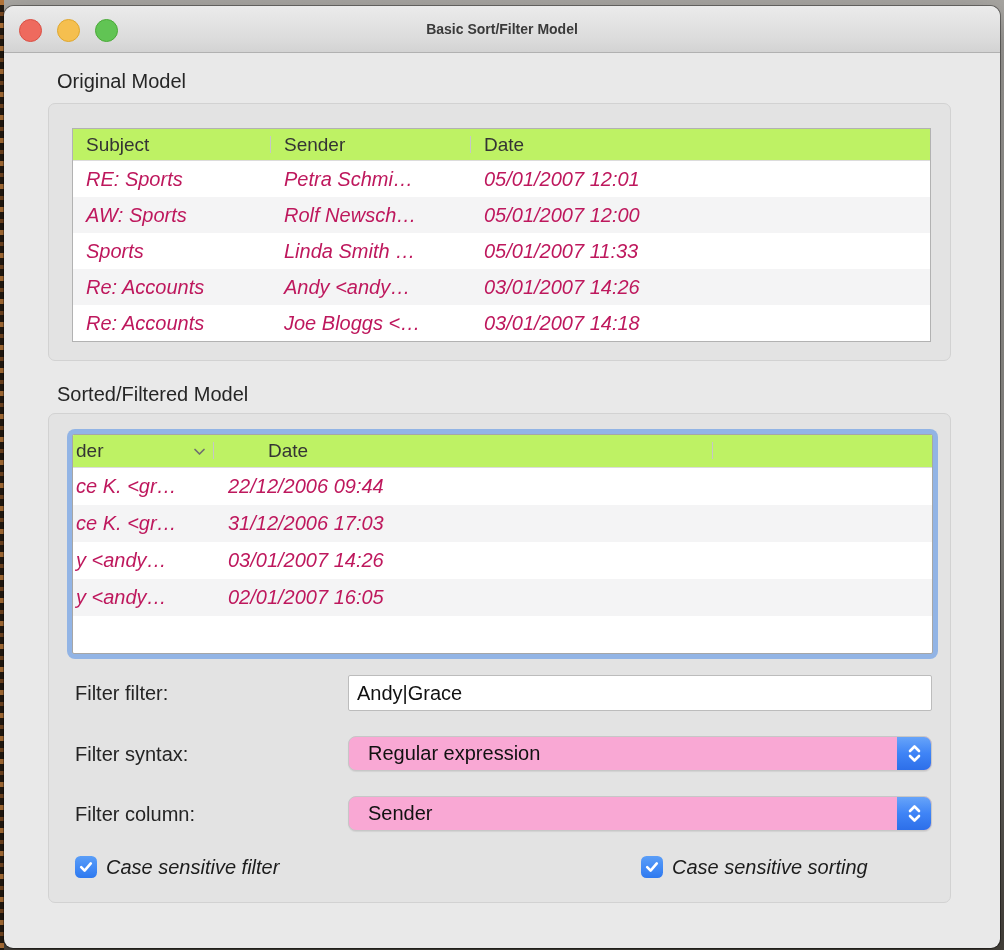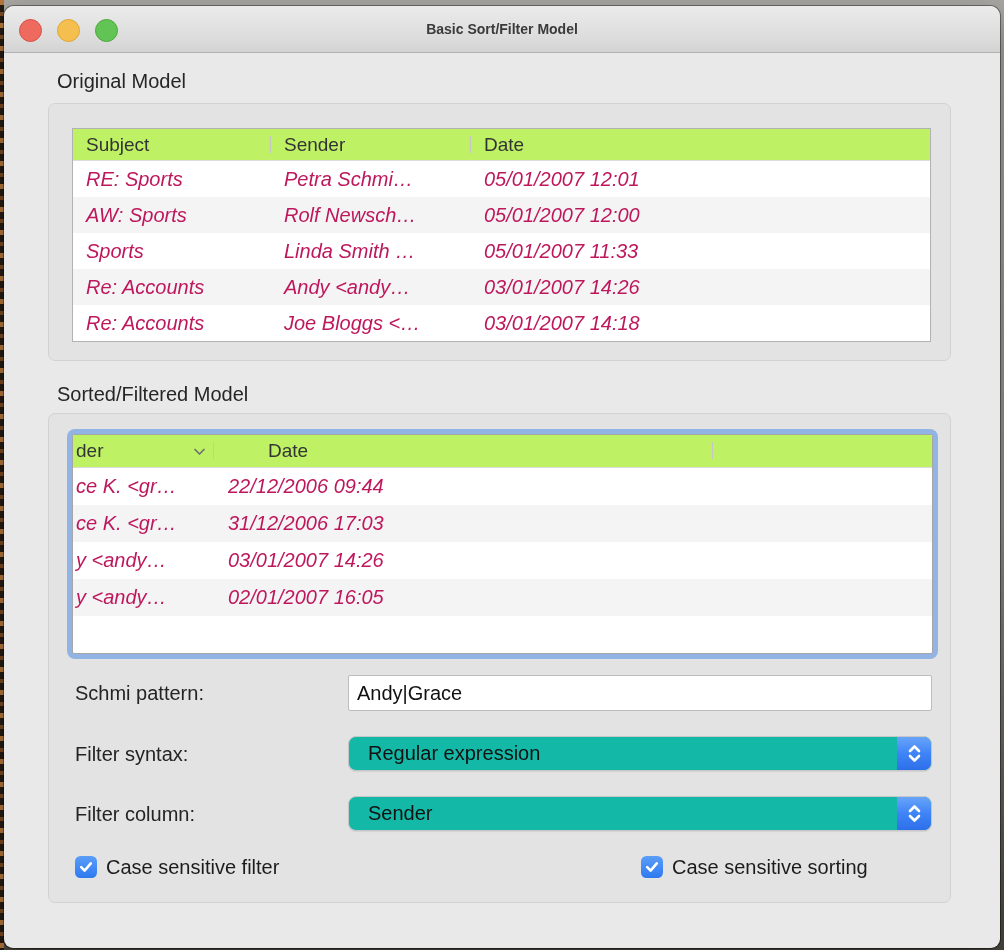--- a/index.html
+++ b/index.html
@@ -75,34 +75,34 @@
   
   .formlabel{position:absolute;left:71px;font-size:20px;color:#242424;line-height:24px;}
   #fp-label{top:675px;} #fs-label{top:736px;} #fc-label{top:796px;}
   .textinput{
     position:absolute;left:344px;top:669px;width:584px;height:36px;box-sizing:border-box;
     border:1px solid #bcbcbc;border-radius:2px;background:#ffffff;
     font-family:inherit;font-size:20px;color:#111;padding:0 8px;outline:none;
   }
   .combo{
     position:absolute;left:344px;width:584px;height:35px;box-sizing:border-box;
-    background:#14b8a6;border:1px solid #c7c7c7;border-radius:8px;
+    background:#f9a8d4;border:1px solid #c7c7c7;border-radius:8px;
     box-shadow:0 1px 1px rgba(0,0,0,.08);
   }
   #combo-syntax{top:730px;} #combo-column{top:790px;}
   .combo .value{font-size:20px;color:#111;line-height:33px;padding-left:19px;
     white-space:nowrap;overflow:hidden;}
   .combo .cap{
     position:absolute;right:0;top:0;width:34px;height:100%;box-sizing:border-box;
     border-radius:0 7px 7px 0;
     background:linear-gradient(180deg,#67a4f9 0%,#3f84f6 50%,#2d6fe9 100%);
     display:flex;align-items:center;justify-content:center;
   }
   
-  .checkrow-item{position:absolute;top:850px;display:flex;align-items:center;}
+  .checkrow-item{position:absolute;top:850px;display:flex;align-items:center;font-style:italic;}
   #cb-filter-wrap{left:71px;} #cb-sorting-wrap{left:637px;}
   .checkbox{
     width:22px;height:22px;border-radius:5.5px;box-sizing:border-box;
     background:#ffffff;border:1px solid #b5b5b5;position:relative;
   }
   .checkbox.checked{
     border:none;background:linear-gradient(180deg,#5b9ef7 0%,#3f88f5 60%,#2e79ef 100%);
   }
   .checkbox svg{position:absolute;left:3px;top:3px;display:none;}
   .checkbox.checked svg{display:block;}
@@ -190,21 +190,21 @@
           </div>
           <div class="trow alt">
             <div class="cell c0">y &lt;andy…</div>
             <div class="cell c1">02/01/2007 16:05</div>
             <div class="cell c2"></div>
           </div>
         </div>
     </div>
   </div>
 
-  <div class="formlabel" id="fp-label">Schmi pattern:</div>
+  <div class="formlabel" id="fp-label">Filter filter:</div>
   <input class="textinput" value="Andy|Grace" style="">
 
   <div class="formlabel" id="fs-label">Filter syntax:</div>
   <div class="combo" id="combo-syntax">
     <div class="value">Regular expression</div>
     <div class="cap">
       <svg width="17" height="23" viewBox="0 0 17 23">
         <path d="M4 9 L8.5 4.5 L13 9" fill="none" stroke="#ffffff" stroke-width="2.6" stroke-linecap="round" stroke-linejoin="round"></path>
         <path d="M4 14 L8.5 18.5 L13 14" fill="none" stroke="#ffffff" stroke-width="2.6" stroke-linecap="round" stroke-linejoin="round"></path>
       </svg>

